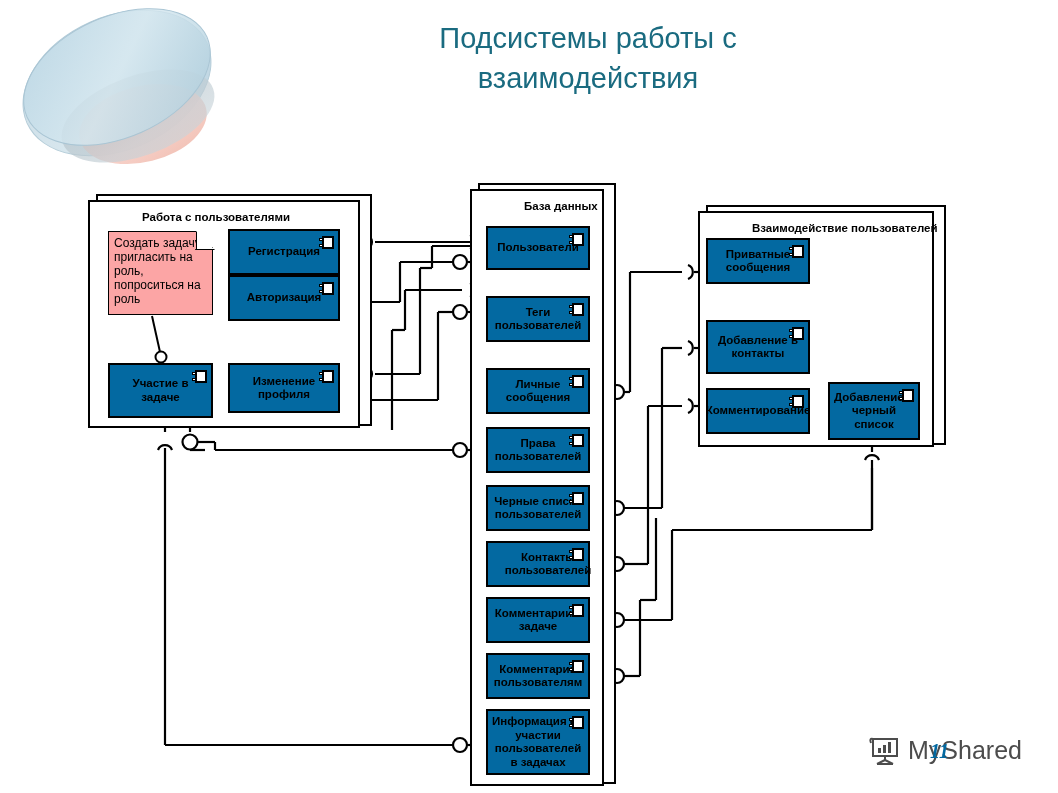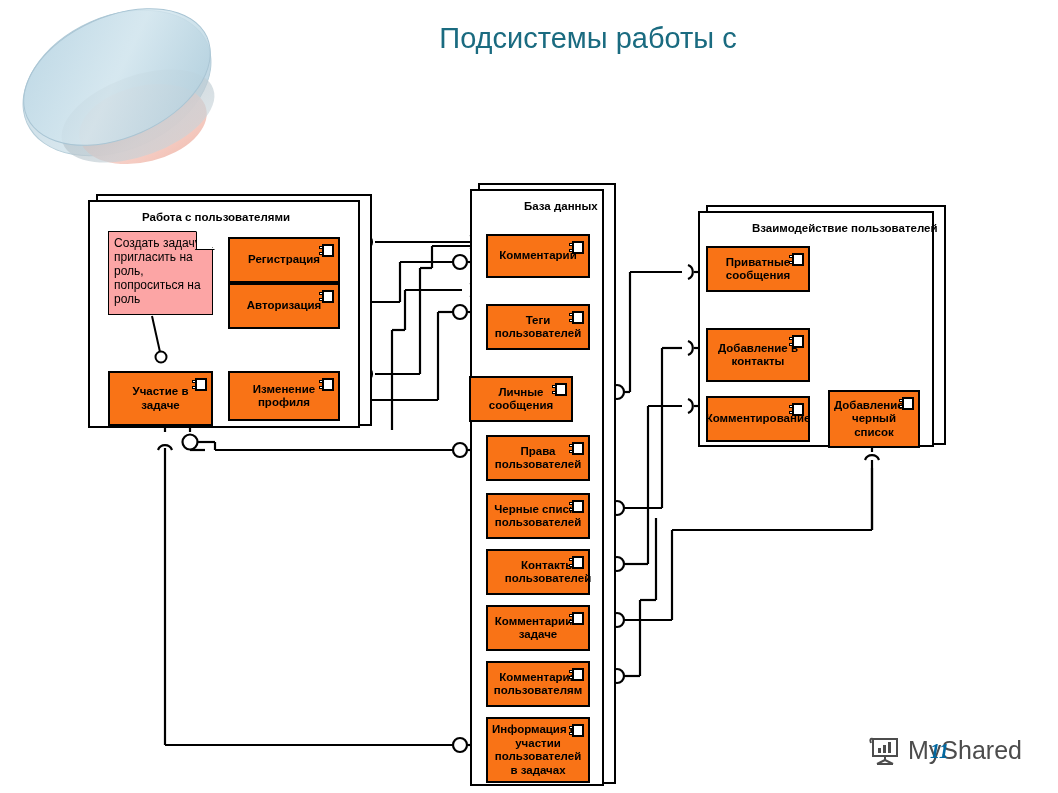--- a/index.html
+++ b/index.html
@@ -52,25 +52,24 @@
   .pkg{position:absolute;box-sizing:border-box;background:#fff;border:2px solid #000;}
   .pkg-shadow{position:absolute;background:#fff;border:2px solid #000;}
   .pkg-title{
     position:absolute;font-size:11.5px;font-weight:bold;color:#000;
     white-space:nowrap;
     padding-left:44px;
   }
 
   
   .comp{
-    position:absolute;box-sizing:border-box;background:#f97316;border:2px solid #000;
+    position:absolute;box-sizing:border-box;background:#0369a1;border:2px solid #000;
     display:flex;align-items:center;justify-content:center;text-align:center;
     font-size:11.5px;font-weight:bold;line-height:13.5px;color:#000;
     padding:2px 3px;
-    margin-top:8px;
   }
   .comp span{display:block;}
   .cicon{position:absolute;right:4px;top:5px;width:15px;height:13px;}
   .cicon .body{position:absolute;left:3px;top:0;width:12px;height:13px;border:2px solid #000;background:#fff;box-sizing:border-box;}
   .cicon .t1{position:absolute;left:0px;top:2px;width:7px;height:3px;border:1.6px solid #000;background:#fff;box-sizing:border-box;}
   .cicon .t2{position:absolute;left:0px;top:8px;width:7px;height:3px;border:1.6px solid #000;background:#fff;box-sizing:border-box;}
 
   
   #note{
     position:absolute;left:108px;top:231px;width:105px;height:84px;
@@ -103,20 +102,21 @@
 
   <div>
     <div class="ell" id="ell-blue"></div>
     <div class="ell" id="ell-pink"></div>
     <div class="ell" id="ell-grey"></div>
     <div class="ell" id="ell-blue2"></div>
   </div>
 
   <div id="title">
     <div>Подсистемы работы с</div>
+    <div>взаимодействия</div>
   </div>
 
   <svg class="layer" id="svglayer" viewBox="0 0 1058 793">
     <g fill="none" stroke="#000" stroke-width="2.2" stroke-linecap="butt">
 
       <line x1="341" y1="242" x2="355" y2="242"></line>
       <line x1="341" y1="302" x2="355" y2="302"></line>
       <line x1="341" y1="374" x2="355" y2="374"></line>
       <line x1="341" y1="400" x2="355" y2="400"></line>
 
@@ -298,38 +298,38 @@
     <line x1="152" y1="316" x2="160" y2="352" stroke="#000" stroke-width="2"></line>
     <circle cx="161" cy="357" r="5.5" fill="#fff" stroke="#000" stroke-width="2"></circle>
   </svg>
 
   <div>
     <div class="pkg-shadow" style="left:478px;top:183px;width:134px;height:597px;"></div>
     <div class="pkg" style="left:470px;top:189px;width:134px;height:597px;"></div>
     <div class="pkg-title" style="left:480px;top:200px;">База данных</div>
 
     <div class="comp" style="left:486px;top:226px;width:104px;height:44px;">
-      <span>Комментарии</span>
+      <span>Пользователи</span>
       <div class="cicon">
           <div class="t1"></div>
           <div class="t2"></div>
           <div class="body"></div>
         </div>
     </div>
 
     <div class="comp" style="left:486px;top:296px;width:104px;height:46px;">
       <span>Теги пользователей</span>
       <div class="cicon">
           <div class="t1"></div>
           <div class="t2"></div>
           <div class="body"></div>
         </div>
     </div>
 
-    <div class="comp" style="left:469px;top:368px;width:104px;height:46px;">
+    <div class="comp" style="left:486px;top:368px;width:104px;height:46px;">
       <span>Личные сообщения</span>
       <div class="cicon">
           <div class="t1"></div>
           <div class="t2"></div>
           <div class="body"></div>
         </div>
     </div>
 
     <div class="comp" style="left:486px;top:427px;width:104px;height:46px;">
       <span>Права пользователей</span>

